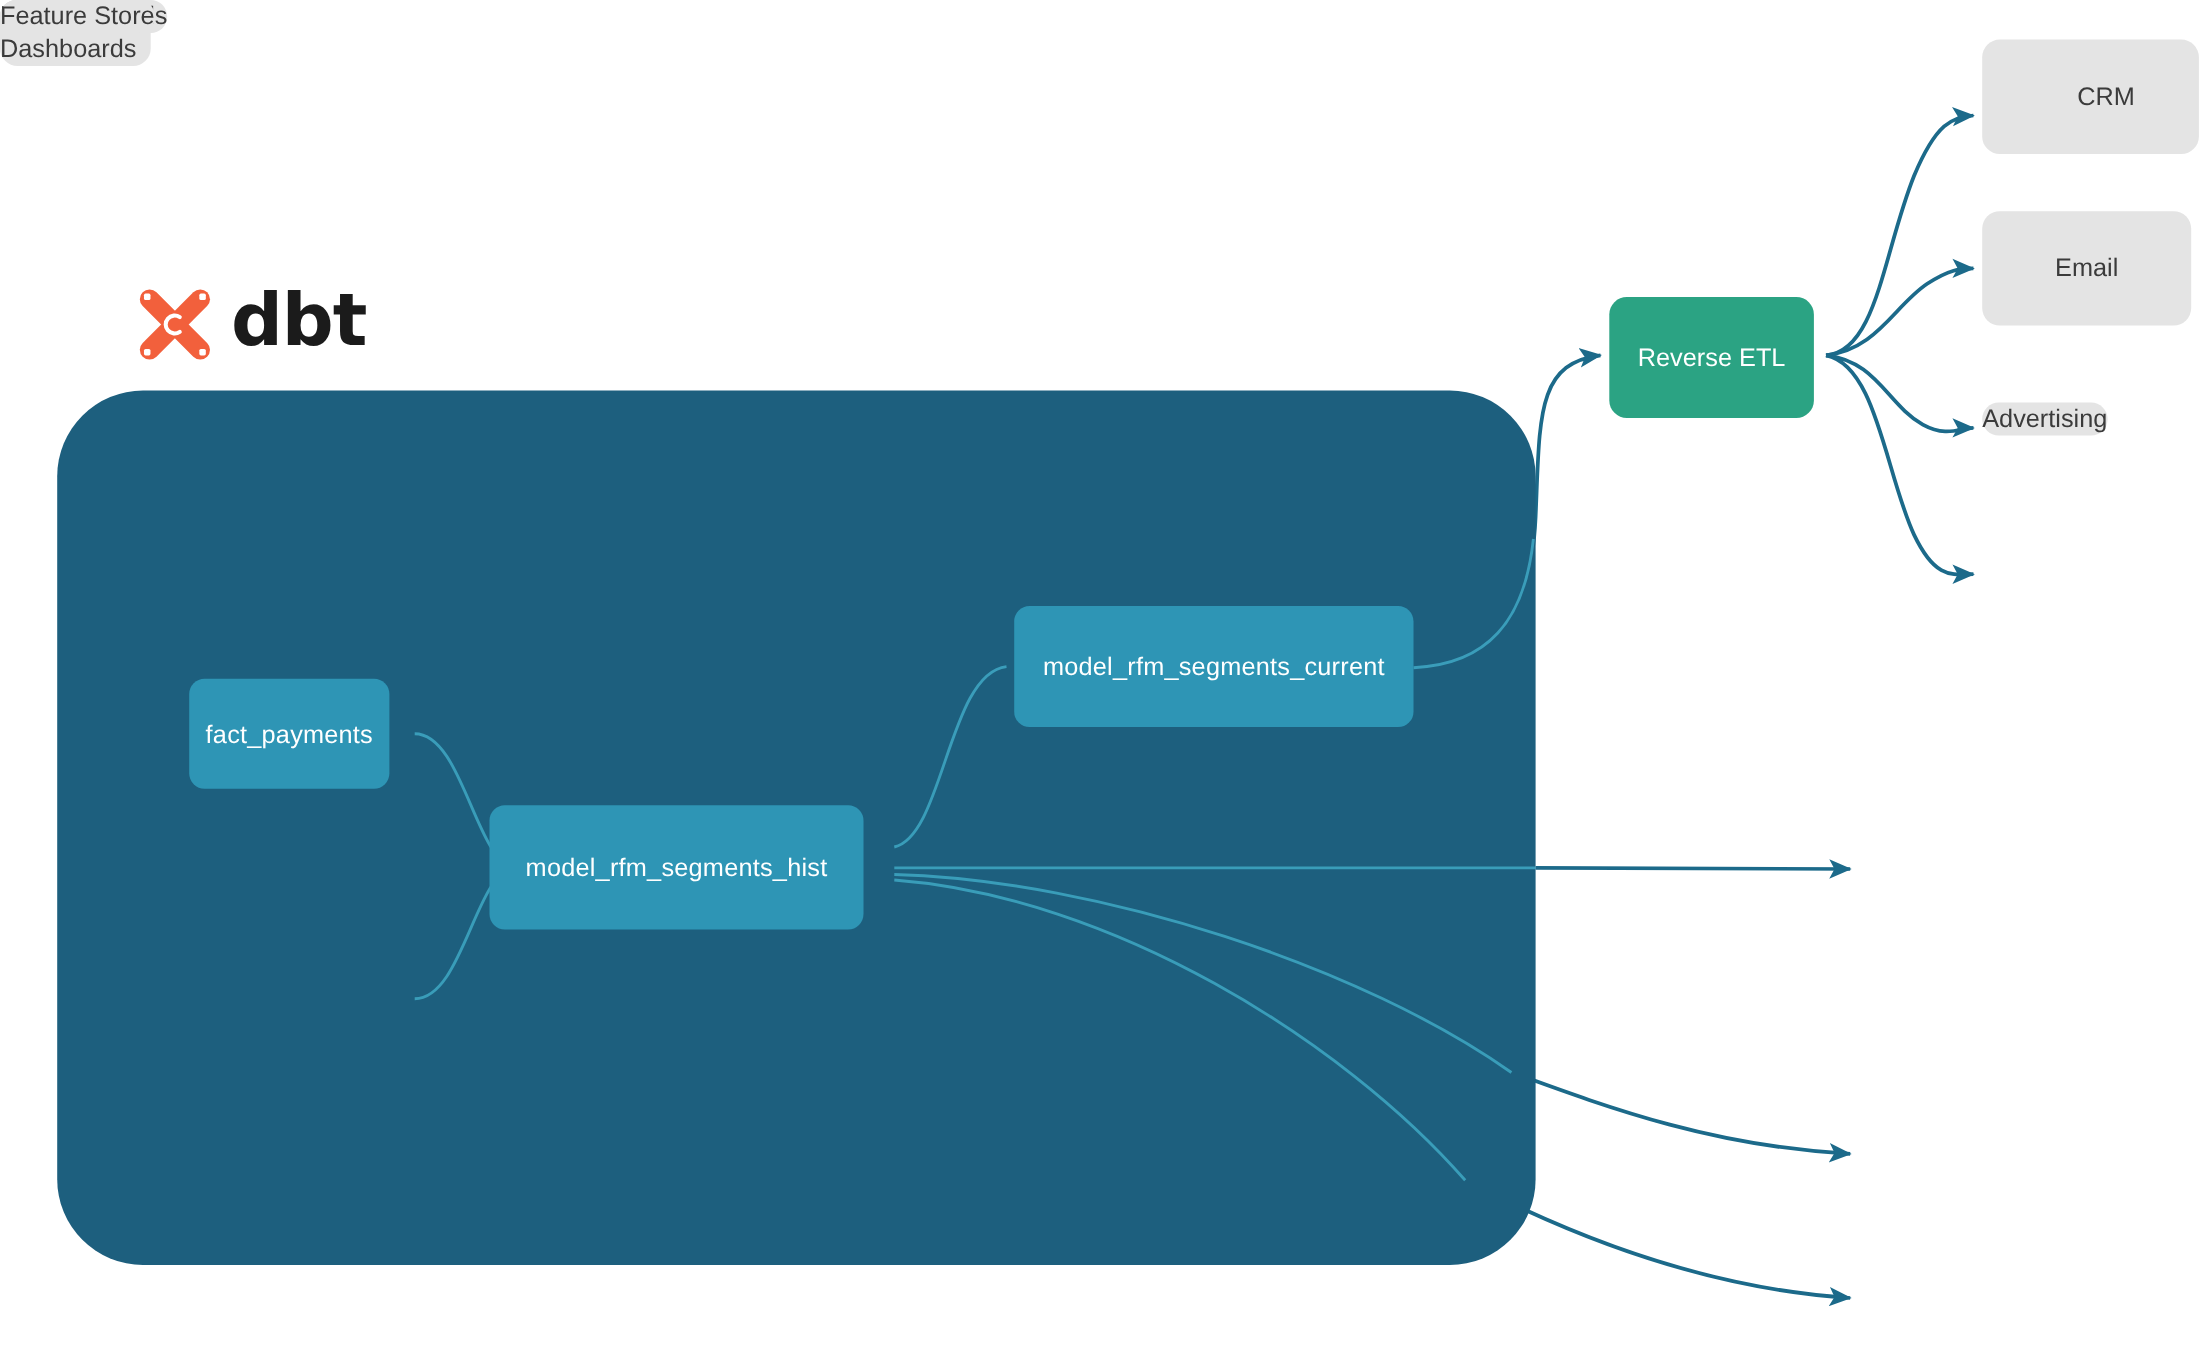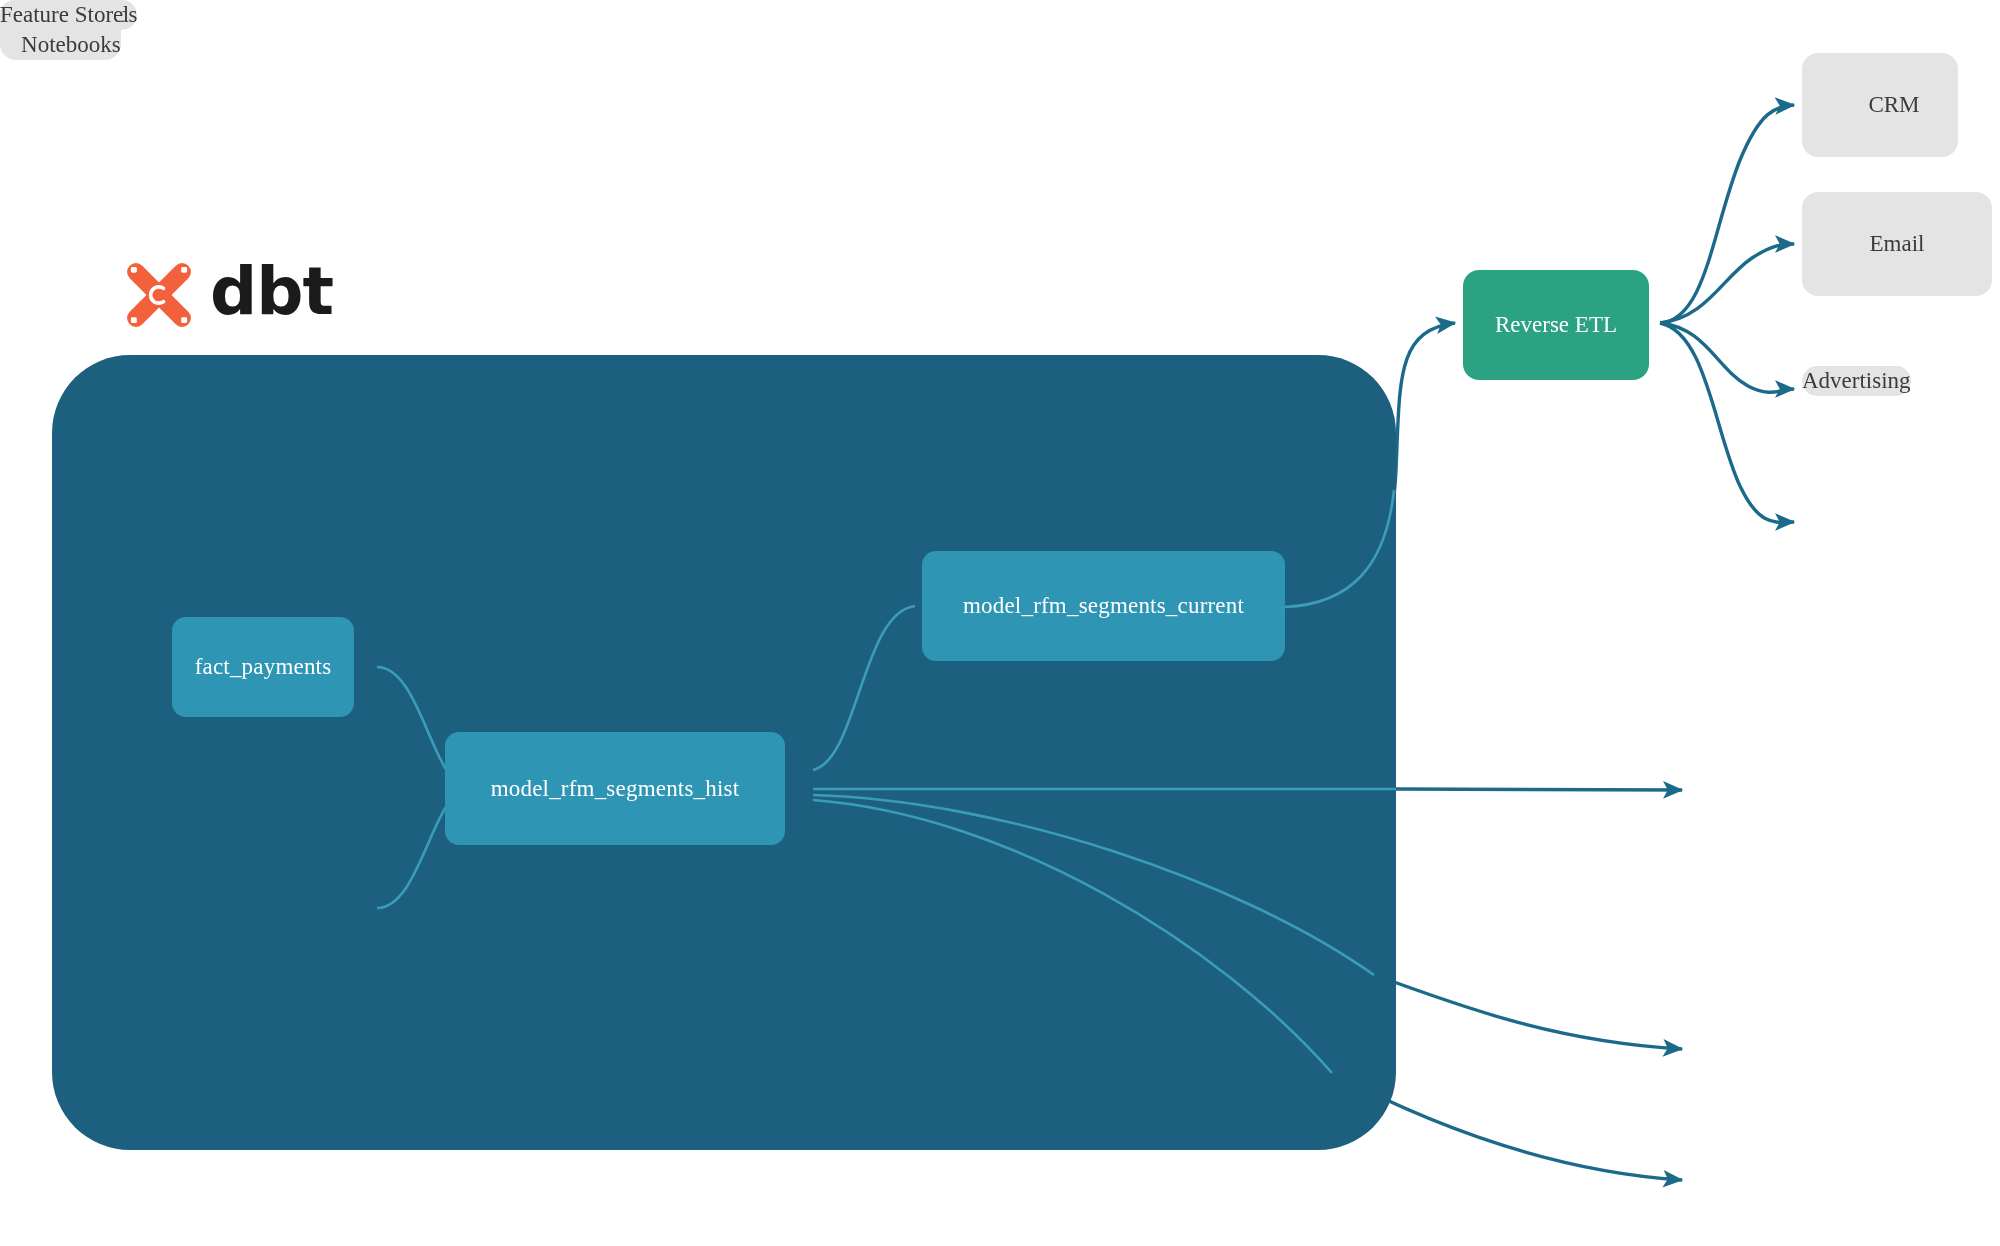--- a/index.html
+++ b/index.html
@@ -69,23 +69,22 @@
     border-radius: 78px;
   }
 
   
   .node {
     position: absolute;
     border-radius: 14px;
     display: flex;
     align-items: center;
     justify-content: center;
-    text-align: right;
+    text-align: left;
     box-sizing: border-box;
-    font-family: Liberation Serif, serif;
   }
   .node-model {
     background: #2e95b5;
     color: #ffffff;
     font-size: 23px;
     padding: 0 22px;
     letter-spacing: 0.2px;
   }
   .node-green {
     background: #2ba383;
@@ -101,21 +100,21 @@
     line-height: 1.3;
   }
 
   #n-fact-payments   { left: 172px;  top: 617px;  width: 182px; height: 100px; }
   #n-dim-calendar    { left: 172px;  top: 858px;  width: 205px; height: 100px; }
   #n-rfm-hist        { left: 445px;  top: 732px;  width: 340px; height: 113px; }
   #n-rfm-current     { left: 922px;  top: 551px;  width: 363px; height: 110px; }
 
   #n-reverse-etl     { left: 1463px; top: 270px;  width: 186px; height: 110px; }
 
-  #n-crm             { left: 1802px; top: 53px;   width: 156px; height: 104px; padding-left: 28px; }
+  #n-crm             { left: 1802px; top: 36px;   width: 197px; height: 104px; padding-left: 28px; }
   #n-email           { left: 1802px; top: 192px;  width: 190px; height: 104px; }
   #n-advertising     { left: 1802px; top": 0;     width: 190px; height: 104px; }
   #n-sms-push        { left: 1802px; top: 470px;  width: 190px; height: 104px; }
 
   #n-bi-dashboards   { left: 1690px; top: 739px;  width: 190px; height: 104px; }
   #n-ds-notebooks    { left: 1690px; top: 998px;  width: 190px; height: 104px; }
   #n-feature-store   { left: 1690px; top: 1129px; width: 190px; height: 104px; }
 </style>
 </head>
 <body>
@@ -225,21 +224,21 @@
     <span>SMS &amp; Push</span>
   </div>
 
   <div class="node node-gray" id="n-bi-dashboards">
     <span>BI Dashboards</span>
   </div>
 
   <div class="node node-gray" id="n-ds-notebooks">
     <div>
       <div>Data Science</div>
-      <div>Notebooks</div>
+      <div>Dashboards</div>
     </div>
   </div>
 
   <div class="node node-gray" id="n-feature-store">
     <span>Feature Store</span>
   </div>
 
 </div>
 
 </body></html>

